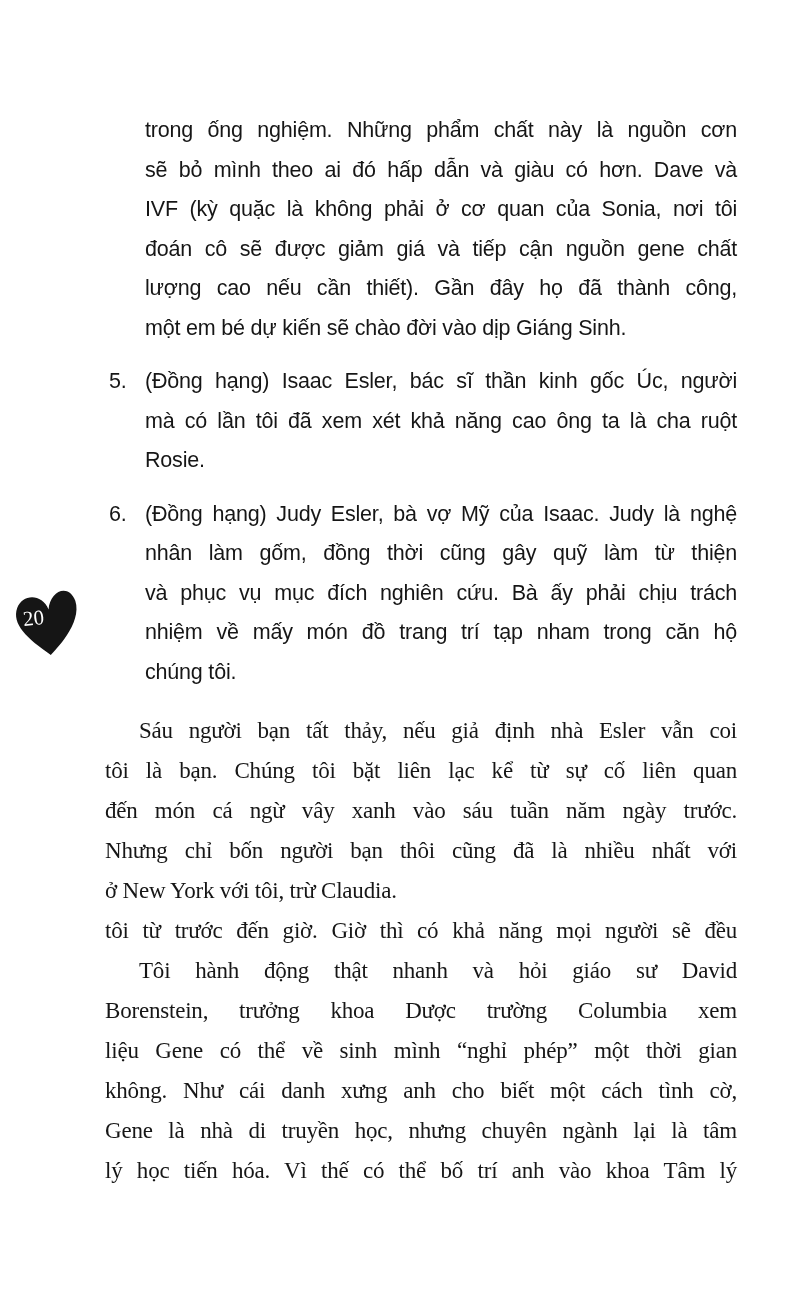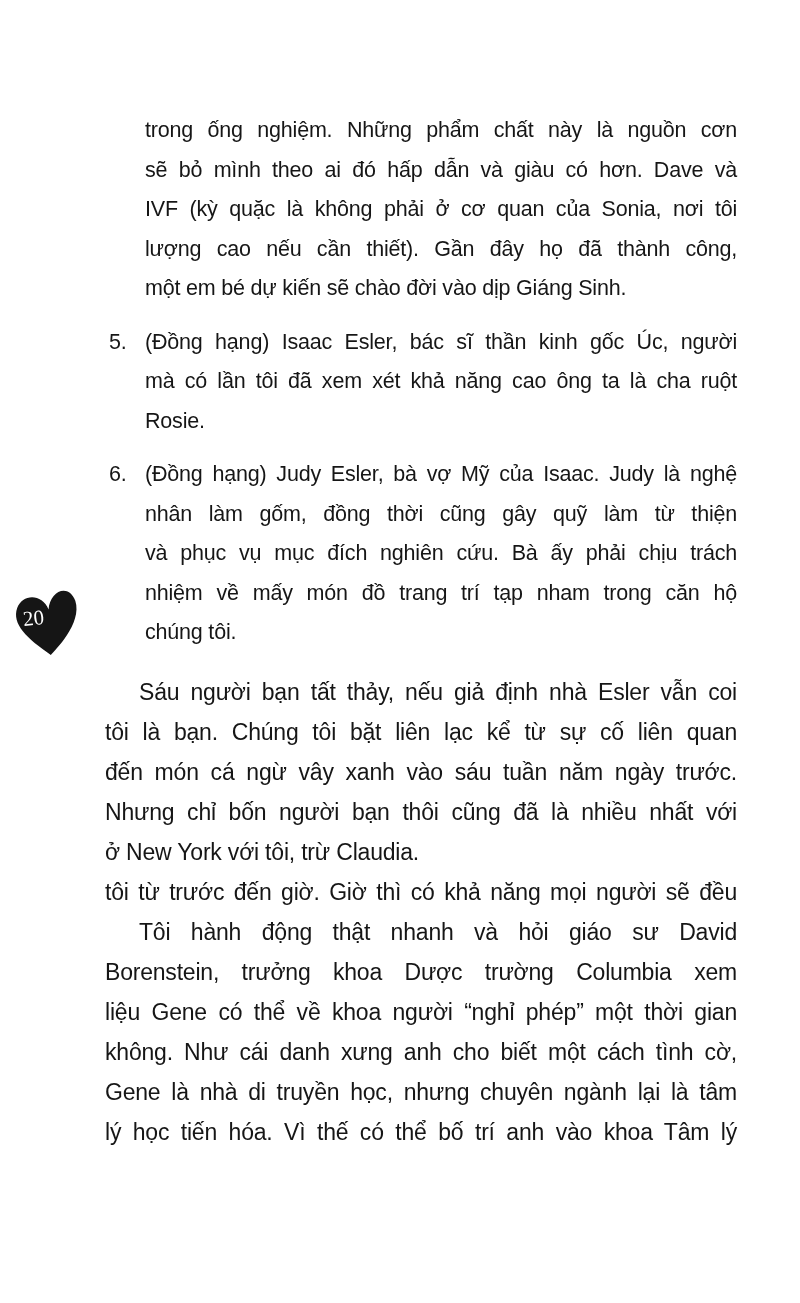--- a/index.html
+++ b/index.html
@@ -16,21 +16,21 @@
     left: 105px;
     top: 97px;
     width: 632px;
   }
   .sans {
     font-family: "Liberation Sans", "DejaVu Sans", sans-serif;
     font-size: 21.5px;
     letter-spacing: -0.2px;
   }
   .serif {
-    font-family: Liberation Sans, sans-serif;
+    font-family: Liberation Serif, serif;
     font-size: 23px;
     letter-spacing: -0.2px;
   }
   .line {
     line-height: 39.5px;
     text-align: justify;
     text-align-last: justify;
     white-space: normal;
   }
   .serif .line { line-height: 40px; }
@@ -78,20 +78,21 @@
   </div>
 
   <main class="content">
 
     <section class="sans">
 
       <div class="lblock">
         <div class="line">trong ống nghiệm. Những phẩm chất này là nguồn cơn</div>
         <div class="line">sẽ bỏ mình theo ai đó hấp dẫn và giàu có hơn. Dave và</div>
         <div class="line">IVF (kỳ quặc là không phải ở cơ quan của Sonia, nơi tôi</div>
+        <div class="line">đoán cô sẽ được giảm giá và tiếp cận nguồn gene chất</div>
         <div class="line">lượng cao nếu cần thiết). Gần đây họ đã thành công,</div>
         <div class="line last">một em bé dự kiến sẽ chào đời vào dịp Giáng Sinh.</div>
       </div>
 
       <div class="lblock">
         <span class="lnum">5.</span>
         <div class="line">(Đồng hạng) Isaac Esler, bác sĩ thần kinh gốc Úc, người</div>
         <div class="line">mà có lần tôi đã xem xét khả năng cao ông ta là cha ruột</div>
         <div class="line last italic">Rosie.</div>
       </div>
@@ -114,21 +115,21 @@
         <div class="line">tôi là bạn. Chúng tôi bặt liên lạc kể từ sự cố liên quan</div>
         <div class="line">đến món cá ngừ vây xanh vào sáu tuần năm ngày trước.</div>
         <div class="line">Nhưng chỉ bốn người bạn thôi cũng đã là nhiều nhất với</div>
         <div class="line last">ở New York với tôi, trừ Claudia.</div>
         <div class="line">tôi từ trước đến giờ. Giờ thì có khả năng mọi người sẽ đều</div>
       </div>
 
       <div class="para">
         <div class="line indent">Tôi hành động thật nhanh và hỏi giáo sư David</div>
         <div class="line">Borenstein, trưởng khoa Dược trường Columbia xem</div>
-        <div class="line">liệu Gene có thể về khoa người “nghỉ phép” một thời gian</div>
+        <div class="line">liệu Gene có thể về sinh mình “nghỉ phép” một thời gian</div>
         <div class="line">không. Như cái danh xưng anh cho biết một cách tình cờ,</div>
         <div class="line">Gene là nhà di truyền học, nhưng chuyên ngành lại là tâm</div>
         <div class="line">lý học tiến hóa. Vì thế có thể bố trí anh vào khoa Tâm lý</div>
       </div>
 
     </section>
 
   </main>
 
 </div>

